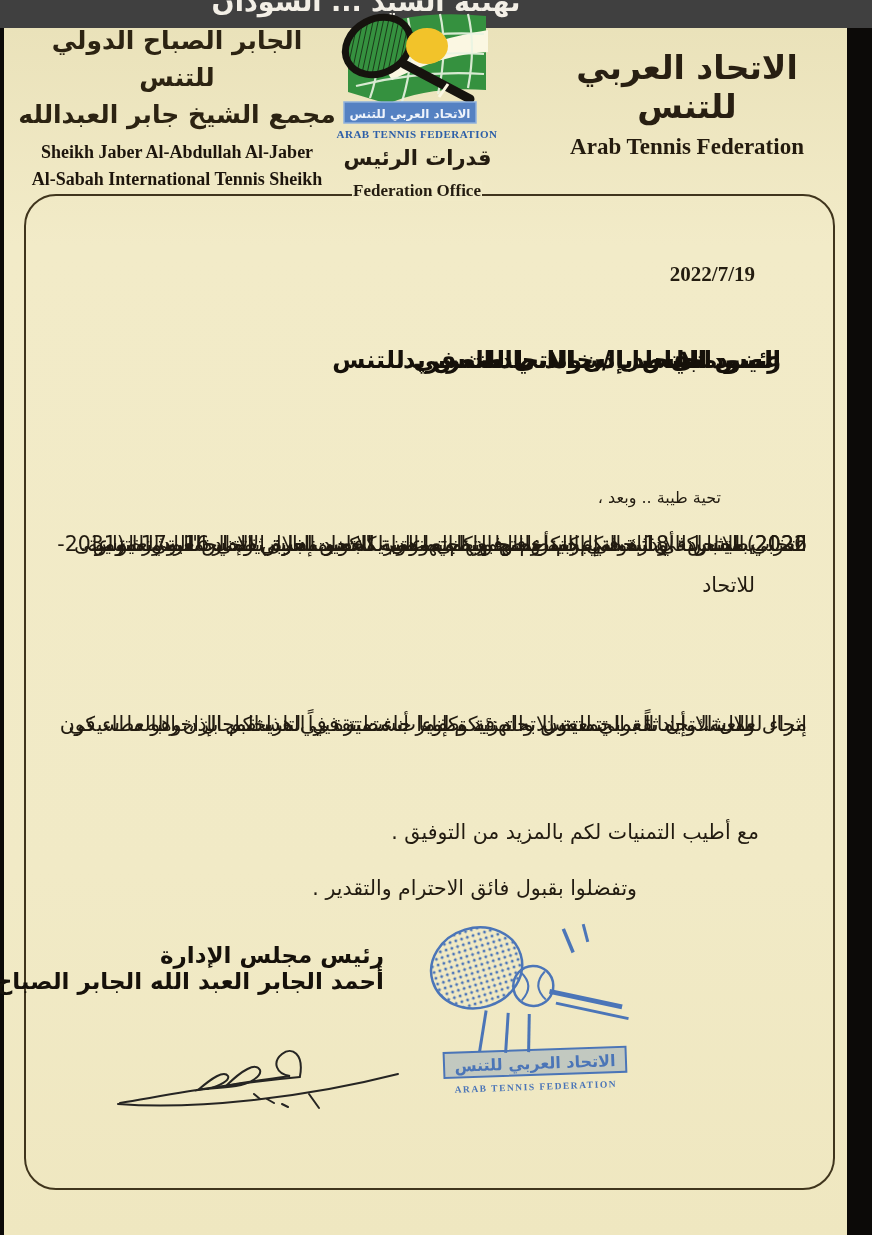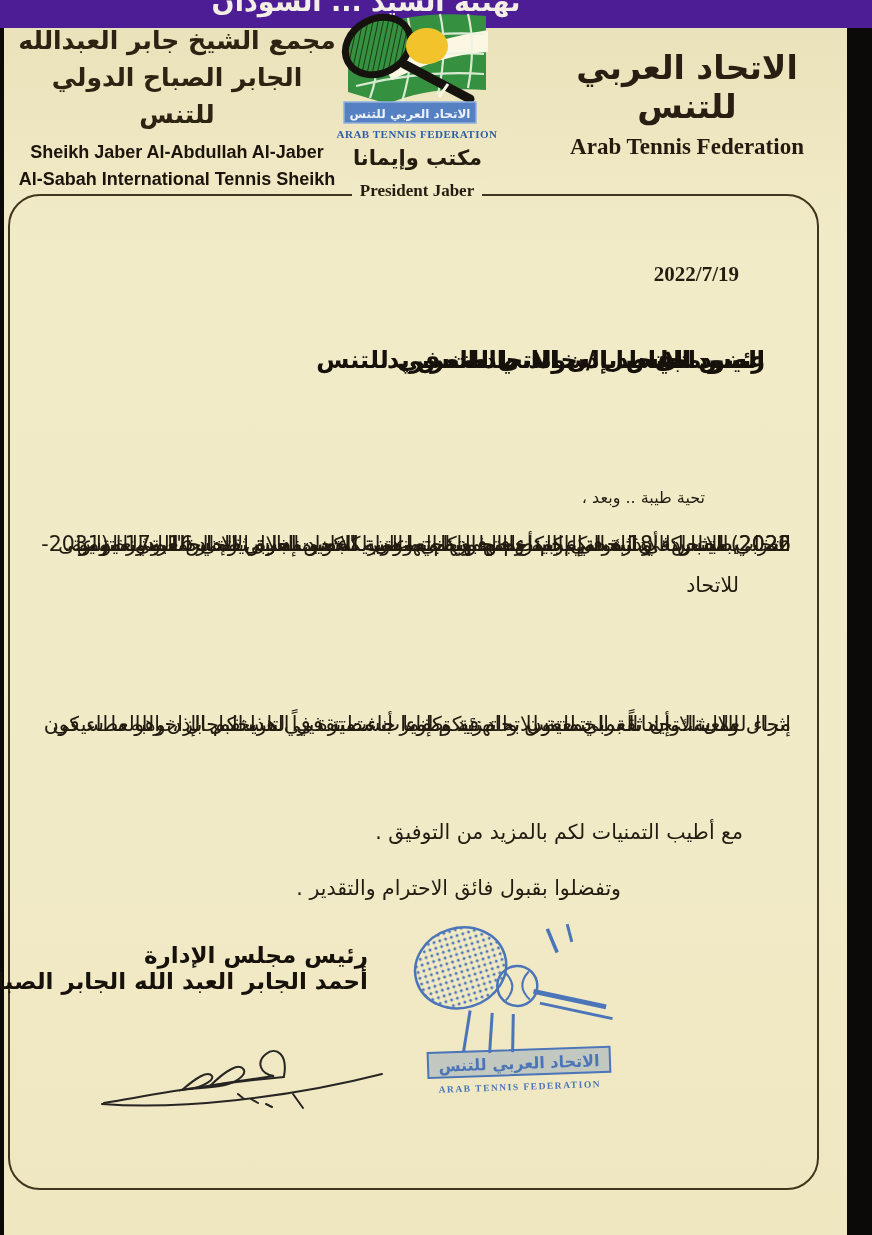--- a/index.html
+++ b/index.html
@@ -2,47 +2,47 @@
 <html><head>
 <meta charset="utf-8">
 <style>
   html,body{margin:0;padding:0;background:#0c0a08;}
   #screen{position:relative;width:872px;height:1235px;background:#0c0a08;overflow:hidden;
           font-family:"Liberation Serif", serif;}
   
   .page{position:absolute;left:4px;top:28px;width:843px;height:1207px;
         background:linear-gradient(180deg,#eae2ba 0%,#f2ebc8 18%,#f1eac6 70%,#efe7c0 100%);}
   
-  .topbar{position:absolute;left:0;top:0;width:872px;height:28px;background:#4c1d95;overflow:hidden;}
+  .topbar{position:absolute;left:0;top:0;width:872px;height:28px;background:#404040;overflow:hidden;}
   .topbar .cap{position:absolute;left:0;right:140px;top:-14px;text-align:center;direction:rtl;
         color:#f3efe6;font-size:27px;font-weight:bold;font-family:"DejaVu Sans",sans-serif;}
   
   .lh-left{position:absolute;left:14px;top:22px;width:326px;text-align:center;}
   .lh-left .ar{direction:rtl;font-family:"DejaVu Sans",sans-serif;font-weight:bold;
         font-size:25px;line-height:37px;color:#2c2312;}
-  .lh-left .en{font-family:Liberation Sans, sans-serif;font-weight:bold;
+  .lh-left .en{font-family:Liberation Serif, serif;font-weight:bold;
         font-size:18px;line-height:27px;color:#1d150c;margin-top:6px;}
   
   .logo-wrap{position:absolute;left:336px;top:2px;width:160px;height:130px;}
   .logo-cap{position:absolute;left:322px;top:128px;width:190px;text-align:center;
         font-family:"Liberation Serif",serif;font-weight:bold;font-size:11px;
         letter-spacing:.5px;color:#2d5fa8;}
   .office-ar{position:absolute;left:330px;top:146px;width:175px;text-align:center;direction:rtl;
         font-family:"DejaVu Sans",sans-serif;font-weight:bold;font-size:21px;color:#241c10;}
   .office-en{position:absolute;left:352px;top:181px;width:130px;text-align:center;
         background:#f1eac6;font-family:"Liberation Serif",serif;font-weight:bold;
         font-size:17px;color:#241c10;z-index:3;}
   
   .lh-right{position:absolute;left:534px;top:48px;width:306px;text-align:center;}
   .lh-right .ar{direction:rtl;font-family:"DejaVu Sans",sans-serif;font-weight:bold;
         font-size:33px;color:#281f12;}
   .lh-right .en{font-family:"Liberation Serif",serif;font-weight:bold;font-size:23px;
         color:#241b0e;margin-top:8px;}
   
-  .frame{position:absolute;left:8px;top:194px;width:807px;height:992px;
+  .frame{position:absolute;left:24px;top:194px;width:807px;height:992px;
         border:2.5px solid #40351d;border-radius:32px;}
   .frame *{position:absolute;}
   .date{top:66px;right:78px;direction:ltr;font-weight:bold;font-size:21px;color:#241d10;
         font-family:"Liberation Serif",serif;}
   .recip{top:138px;right:52px;direction:rtl;text-align:right;
         font-family:"DejaVu Sans",sans-serif;font-weight:bold;color:#16110a;
         font-size:24px;line-height:52px;white-space:nowrap;}
   .recip .gap{display:inline-block;width:30px;}
   .greet{top:292px;right:112px;direction:rtl;font-family:"DejaVu Sans",sans-serif;
         font-size:16px;color:#221b10;white-space:nowrap;}
@@ -65,22 +65,22 @@
 
 <div id="screen">
 
   <div class="page"></div>
 
   <div class="topbar">
     <div class="cap">تهنئة السيد ... السودان</div>
   </div>
 
   <div class="lh-left">
+    <div class="ar">الجابر الصباح الدولي للتنس</div>
     <div class="ar">مجمع الشيخ جابر العبدالله</div>
-    <div class="ar">الجابر الصباح الدولي للتنس</div>
     <div class="en">Sheikh Jaber Al-Abdullah Al-Jaber</div>
     <div class="en" style="margin-top:0">Al-Sabah International Tennis Sheikh</div>
   </div>
 
   <div class="logo-wrap">
     <svg width="160" height="130" viewBox="0 0 160 130">
       <defs>
         <pattern id="hatch" width="5" height="5" patternUnits="userSpaceOnUse" patternTransform="rotate(40)">
           <rect width="5" height="5" fill="#35913f"></rect>
           <line x1="0" y1="0" x2="0" y2="5" stroke="#13230f" stroke-width="1.6"></line>
@@ -104,22 +104,22 @@
       <path d="M68,62 L134,97" stroke="#16130e" stroke-width="9" stroke-linecap="round"></path>
       <path d="M112,82 L103,95" stroke="#fbf7e2" stroke-width="3"></path>
 
       <ellipse cx="91" cy="44" rx="21" ry="18" fill="#f2c32a"></ellipse>
 
       <rect x="8" y="100" width="132" height="21" fill="#5581c2" stroke="#8fb1dd" stroke-width="1.5"></rect>
       <text x="74" y="116" text-anchor="middle" font-size="12" font-weight="bold" font-family="DejaVu Sans, sans-serif" fill="#eef3fb" direction="rtl">الاتحاد العربي للتنس</text>
     </svg>
   </div>
   <div class="logo-cap">ARAB TENNIS FEDERATION</div>
-  <div class="office-ar">مكتب وإيمانا</div>
-  <div class="office-en">President Jaber</div>
+  <div class="office-ar">قدرات الرئيس</div>
+  <div class="office-en">Federation Office</div>
 
   <div class="lh-right">
     <div class="ar">الاتحاد العربي للتنس</div>
     <div class="en">Arab Tennis Federation</div>
   </div>
 
   <div class="frame">
     <div class="date">2022/7/19</div>
 
     <div class="recip">

